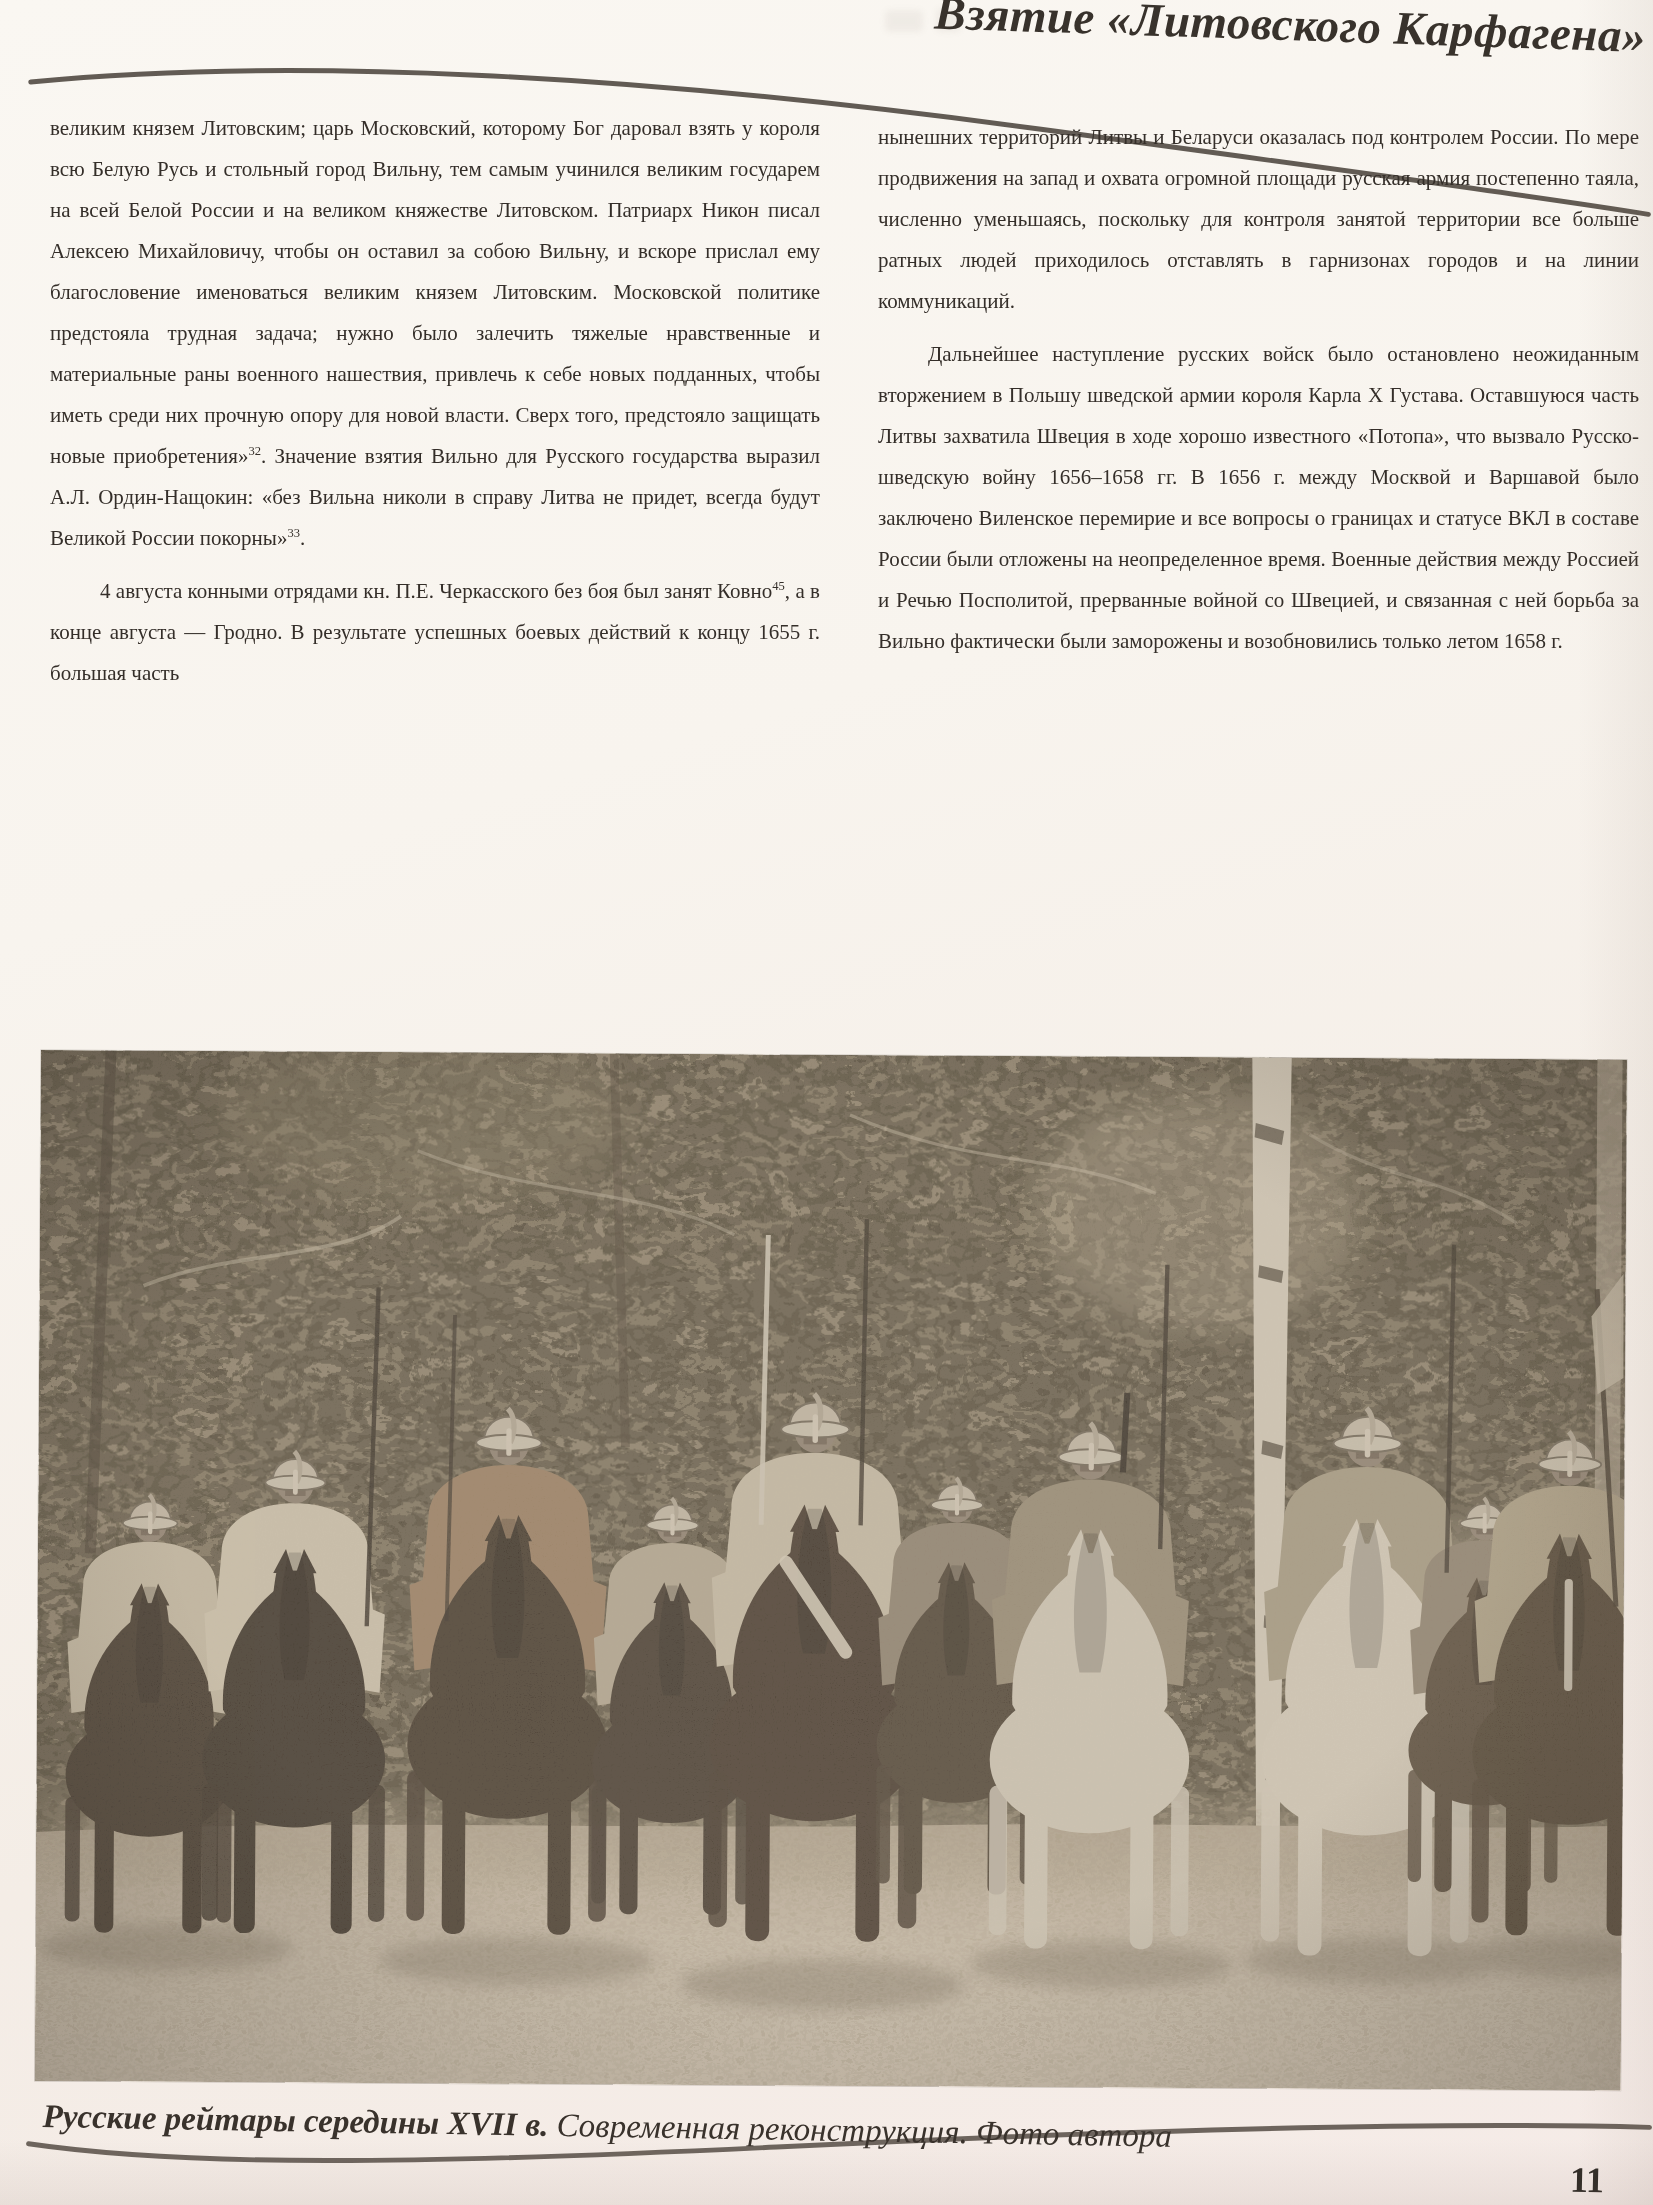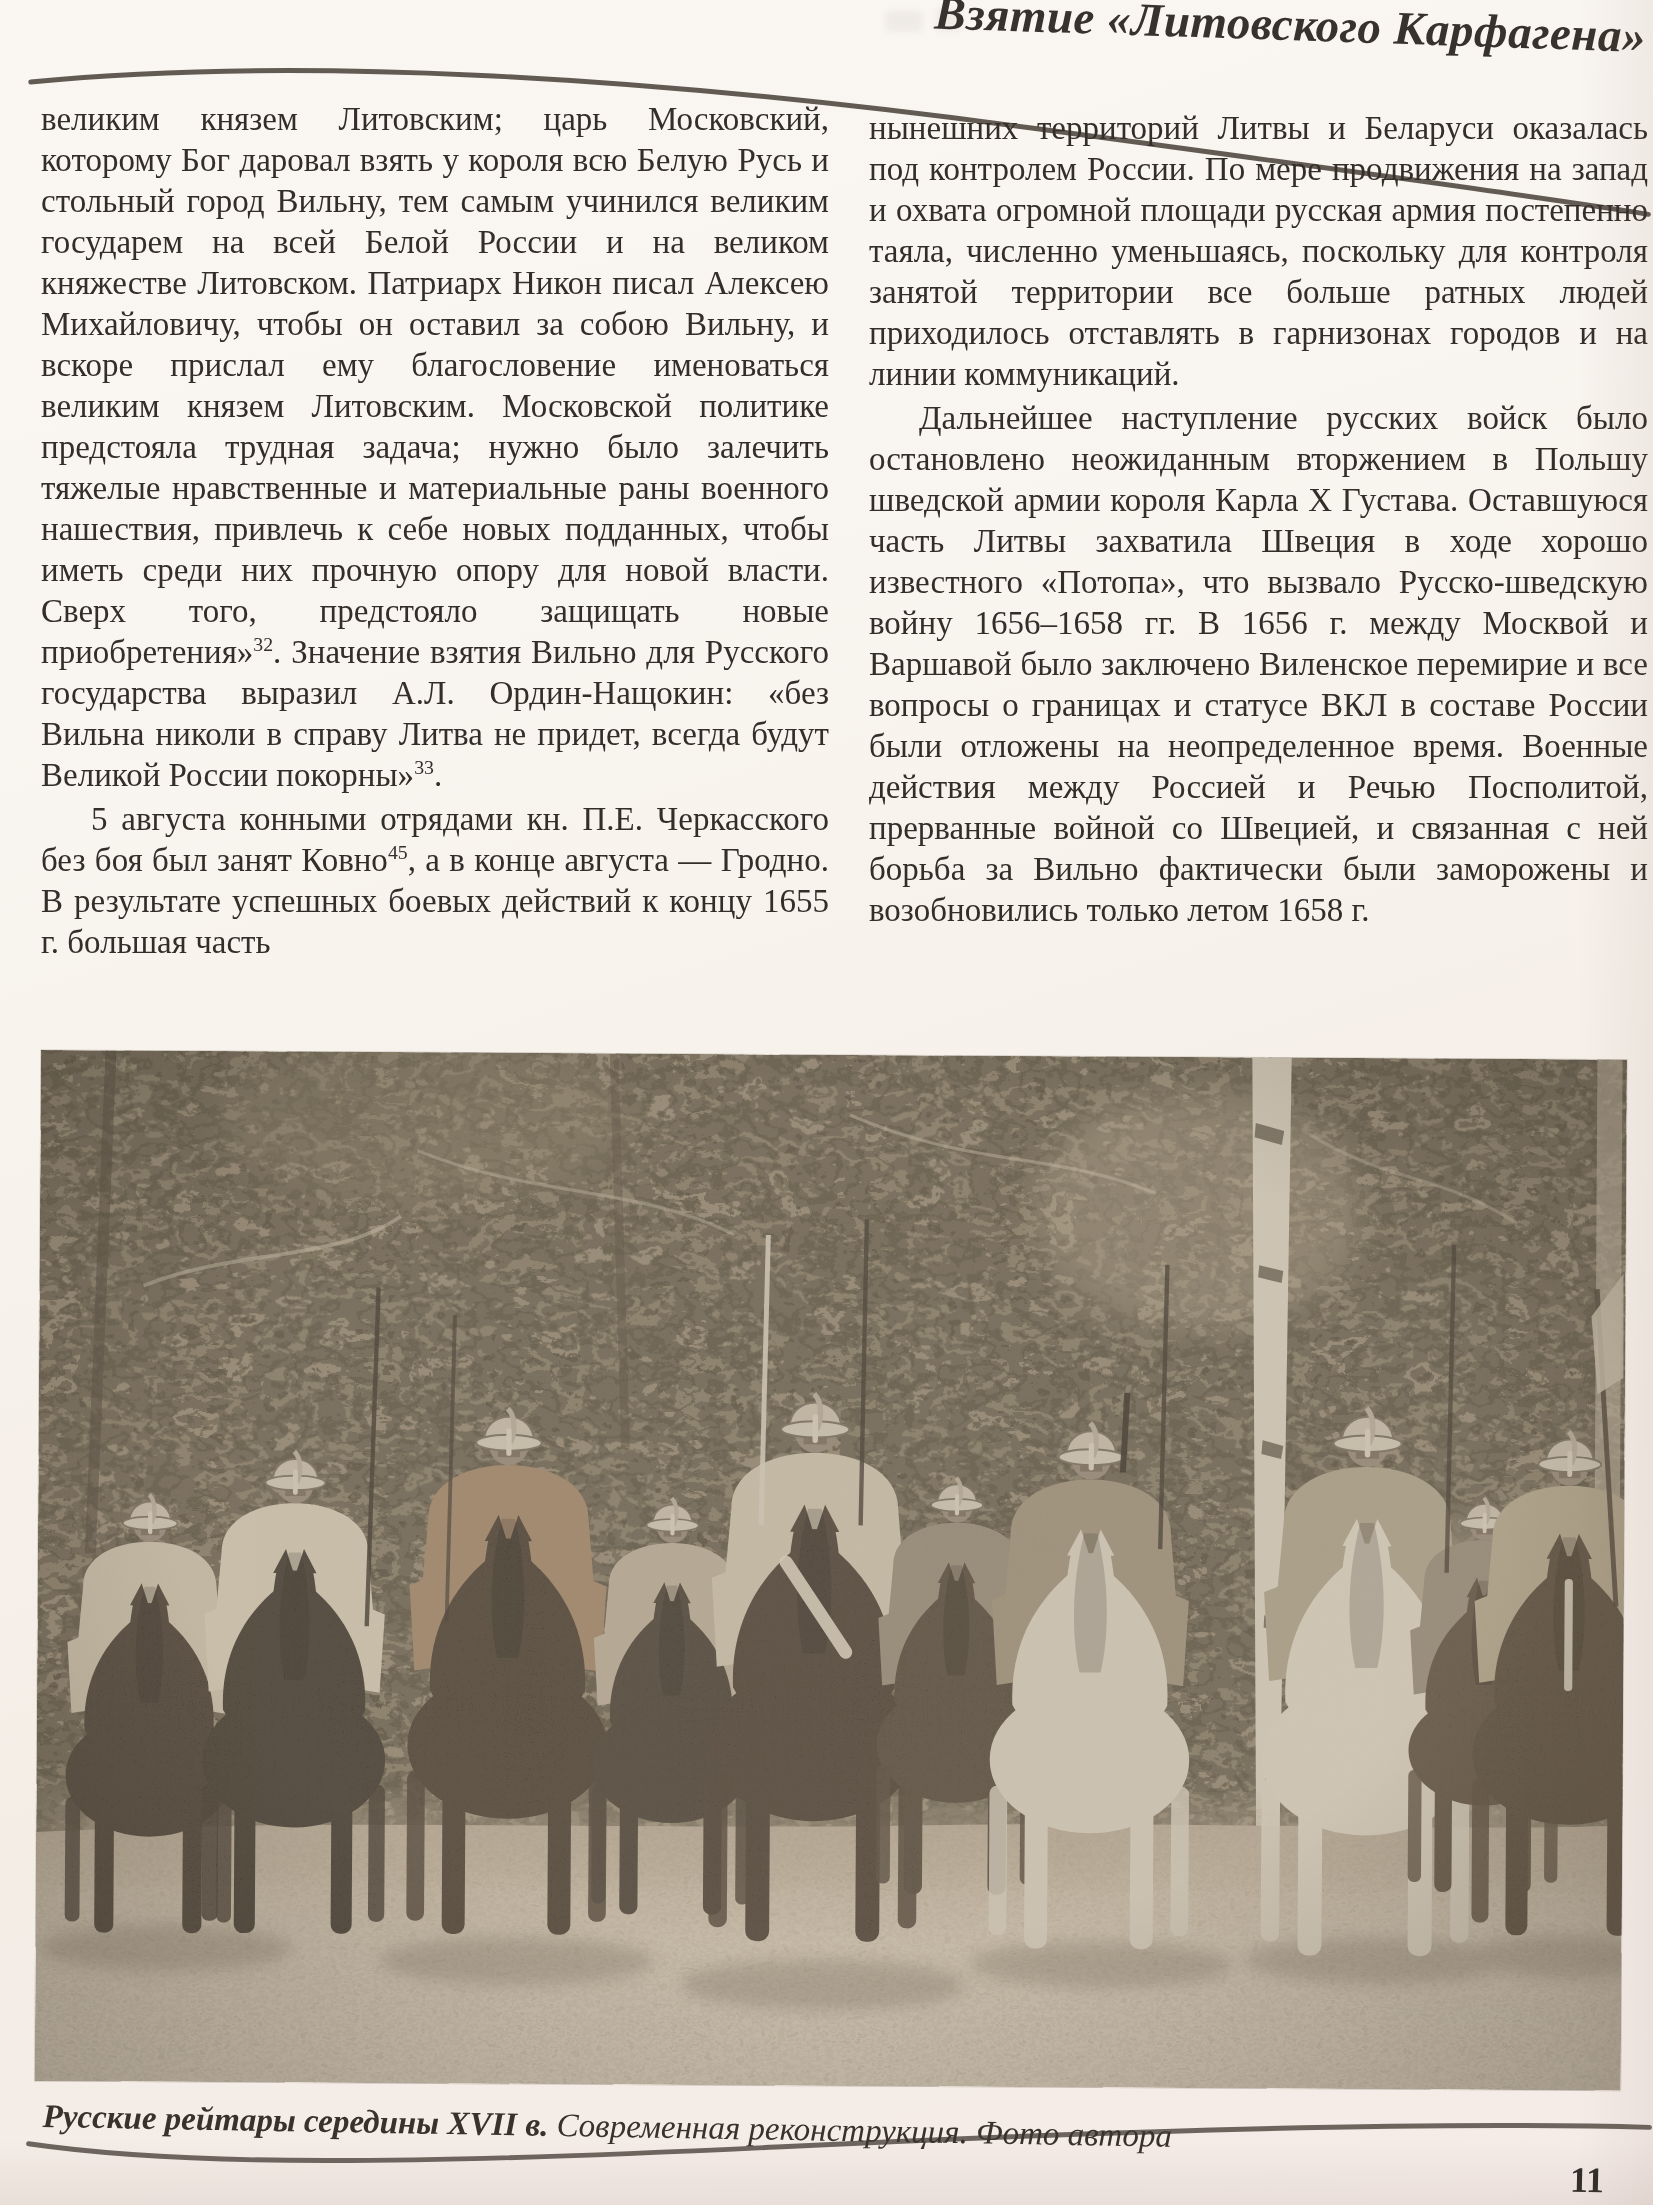--- a/index.html
+++ b/index.html
@@ -18,21 +18,21 @@
   .header-title{
     position:absolute;top:12px;right:7.7px;max-width:930px;
     font-style:italic;font-weight:700;font-size:47px;line-height:1.05;
     letter-spacing:0.5px;color:#38322c;white-space:nowrap;
     transform:rotate(1.9deg);transform-origin:100% 0;
   }
 
   .col{position:absolute;}
   .col-left{left:38px;top:96px;width:794px;}
   .col-right{left:866px;top:105px;width:785px;}
-  .para{margin:3px;text-align:justify;font-size:33px;line-height:41px;color:#342e29;
+  .para{margin:12px;text-align:justify;font-size:21px;line-height:41px;color:#342e29;
     text-rendering:optimizeLegibility;}
   .para.indent{text-indent:50px;}
   .para sup{font-size:0.60em;line-height:0;vertical-align:super;}
 
   .photo-frame{position:absolute;left:41px;top:1050px;width:1586px;height:1031px;
     transform:rotate(0.35deg);transform-origin:0 0;box-shadow:0 0 0 0.5px rgba(60,50,40,0.25);}
   .photo-frame svg{display:block;width:1586px;height:1031px;}
 
   .caption{
     position:absolute;left:43px;top:2098px;width:1592px;
@@ -61,21 +61,21 @@
 
   <div class="header-title">Взятие «Литовского Карфагена»</div>
 
   <svg class="decor" viewBox="0 0 3024 4032">
     <path d="M56,150 C520,104 1150,134 1900,236 C2450,310 2830,362 3014,392" fill="none" stroke="#4c453e" stroke-width="9" stroke-linecap="round" opacity="0.88"></path>
     <path d="M52,3920 C340,3962 760,3958 1420,3926 C2080,3894 2650,3880 3016,3890" fill="none" stroke="#554c44" stroke-width="9" stroke-linecap="round" opacity="0.85"></path>
   </svg>
 
   <div class="col col-left">
       <p class="para"><span>великим князем Литовским; царь Московский, которому Бог даровал взять у короля всю Белую Русь и стольный город Вильну, тем самым учинился великим государем на всей Белой России и на великом княжестве Литовском. Патриарх Никон писал Алексею Михайловичу, чтобы он оставил за собою Вильну, и вскоре прислал ему благословение именоваться великим князем Литовским. Московской политике предстояла трудная задача; нужно было залечить тяжелые нравственные и материальные раны военного нашествия, привлечь к себе новых подданных, чтобы иметь среди них прочную опору для новой власти. Сверх того, предстояло защищать новые приобретения»</span><sup>32</sup><span>. Значение взятия Вильно для Русского государства выразил А.Л. Ордин-Нащокин: «без Вильна николи в справу Литва не придет, всегда будут Великой России покорны»</span><sup>33</sup><span>.</span></p>
-      <p class="para indent"><span>5 августа конными отрядами кн. П.Е. Черкасского без боя был занят Ковно</span><sup>45</sup><span>, а в конце августа — Гродно. В результате успешных боевых действий к концу 1655 г. большая часть</span></p>
+      <p class="para indent"><span>4 августа конными отрядами кн. П.Е. Черкасского без боя был занят Ковно</span><sup>45</sup><span>, а в конце августа — Гродно. В результате успешных боевых действий к концу 1655 г. большая часть</span></p>
     </div>
   <div class="col col-right">
       <p class="para"><span>нынешних территорий Литвы и Беларуси оказалась под контролем России. По мере продвижения на запад и охвата огромной площади русская армия постепенно таяла, численно уменьшаясь, поскольку для контроля занятой территории все больше ратных людей приходилось отставлять в гарнизонах городов и на линии коммуникаций.</span></p>
       <p class="para indent"><span>Дальнейшее наступление русских войск было остановлено неожиданным вторжением в Польшу шведской армии короля Карла X Густава. Оставшуюся часть Литвы захватила Швеция в ходе хорошо известного «Потопа», что вызвало Русско-шведскую войну 1656–1658 гг. В 1656 г. между Москвой и Варшавой было заключено Виленское перемирие и все вопросы о границах и статусе ВКЛ в составе России были отложены на неопределенное время. Военные действия между Россией и Речью Посполитой, прерванные войной со Швецией, и связанная с ней борьба за Вильно фактически были заморожены и возобновились только летом 1658 г.</span></p>
     </div>
 
   <div class="photo-frame">
     <svg viewBox="0 0 2900 1885" preserveAspectRatio="none">
       <defs>
         <clipPath id="photoClip">

